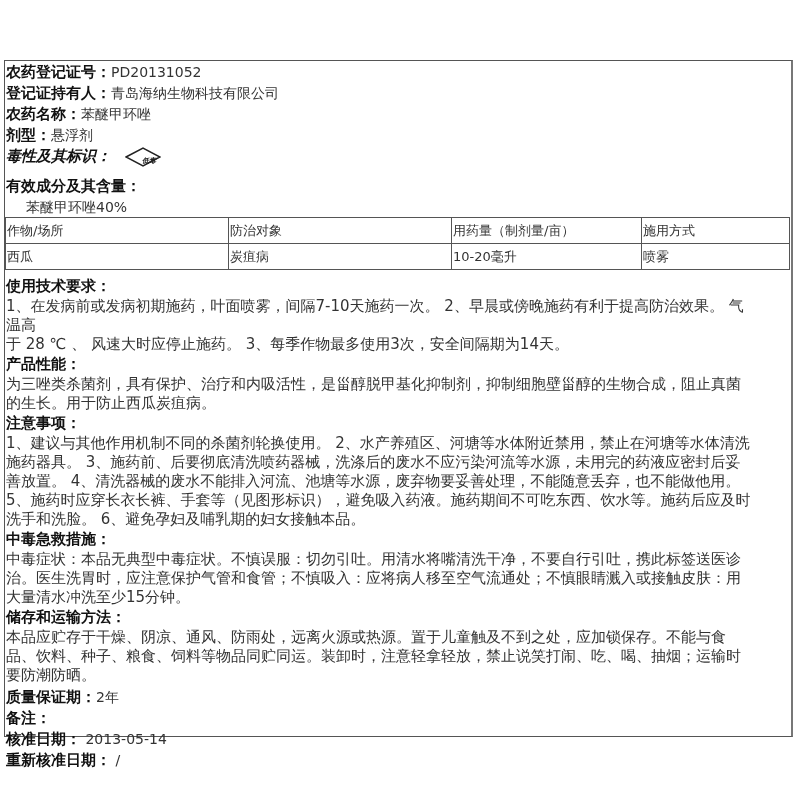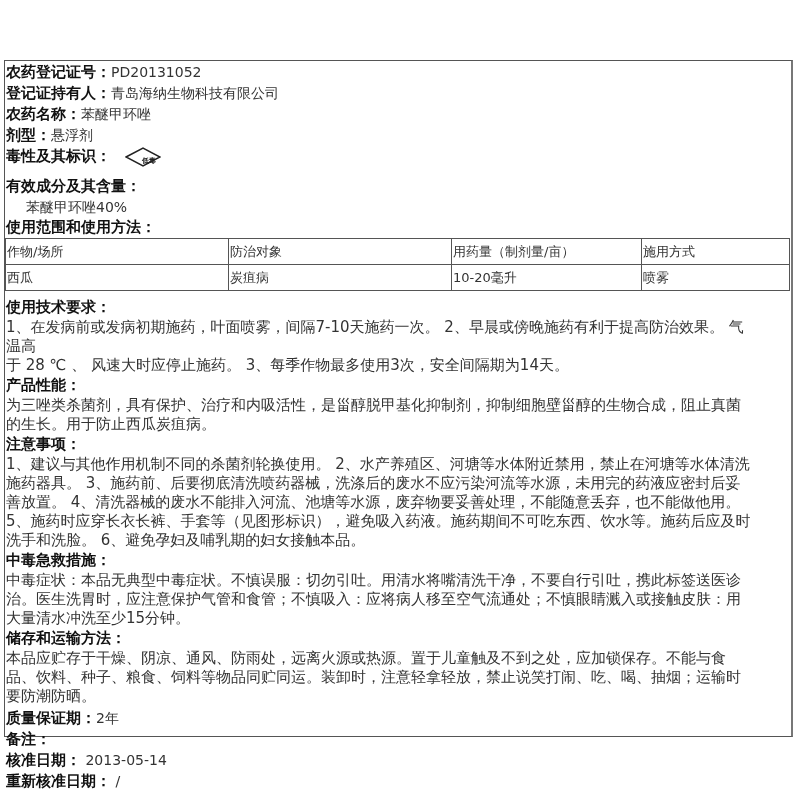--- a/index.html
+++ b/index.html
@@ -11,21 +11,21 @@
   .row { font-size: 14px; line-height: 21px; white-space: nowrap; }
   .lbl { font-weight: bold; color: #111111; font-size: 15px; }
   .val { color: #333333; }
   .indent { padding-left: 20px; font-size: 14px; line-height: 20px; }
   .para { font-size: 15px; line-height: 19px; color: #333333; padding-right: 4px; }
   .badge { display: inline-block; vertical-align: middle; margin-left: 14px; width: 36px; height: 20px; position: relative; }
   .badge svg { position: absolute; left: 0; top: 0; }
   .badge-text { position: absolute; left: 6px; top: 4px; width: 36px; text-align: center; font-size: 7px; font-weight: bold; color: #222; }
   table.use { border-collapse: collapse; width: 785px; margin-left: -1px; font-size: 13px; color: #333; }
   table.use td { border: 1px solid #555555; padding: 4px 1px; height: 17px; line-height: 17px; }
-  .spacer-badge { height: 30px; }
+  .spacer-badge { height: 30px; font-style: italic; }
 </style>
 </head>
 <body>
 
 <div class="frame"></div>
 
 <div class="content">
 
   <div class="row">
     <span class="lbl">农药登记证号：</span><span class="val">PD20131052</span>
@@ -43,23 +43,20 @@
     <span class="lbl">毒性及其标识：</span><span class="badge"><svg width="36" height="20" viewBox="0 0 36 20">
           <polygon points="1,10 18,1 35,10 18,19" fill="#ffffff" stroke="#222222" stroke-width="1.5"></polygon>
         </svg><span class="badge-text">低毒</span></span>
   </div>
 
   <div class="row">
     <span class="lbl">有效成分及其含量：</span>
   </div>
   <div class="indent">苯醚甲环唑40%</div>
 
-  <div class="row">
-    <span class="lbl">使用范围和使用方法：</span>
-  </div>
   <table class="use">
     <tbody>
         <tr>
       <td style="width:220px">作物/场所</td>
       <td style="width:220px">防治对象</td>
       <td style="width:187px">用药量（制剂量/亩）</td>
       <td>施用方式</td>
     </tr>
     <tr>
       <td>西瓜</td>

